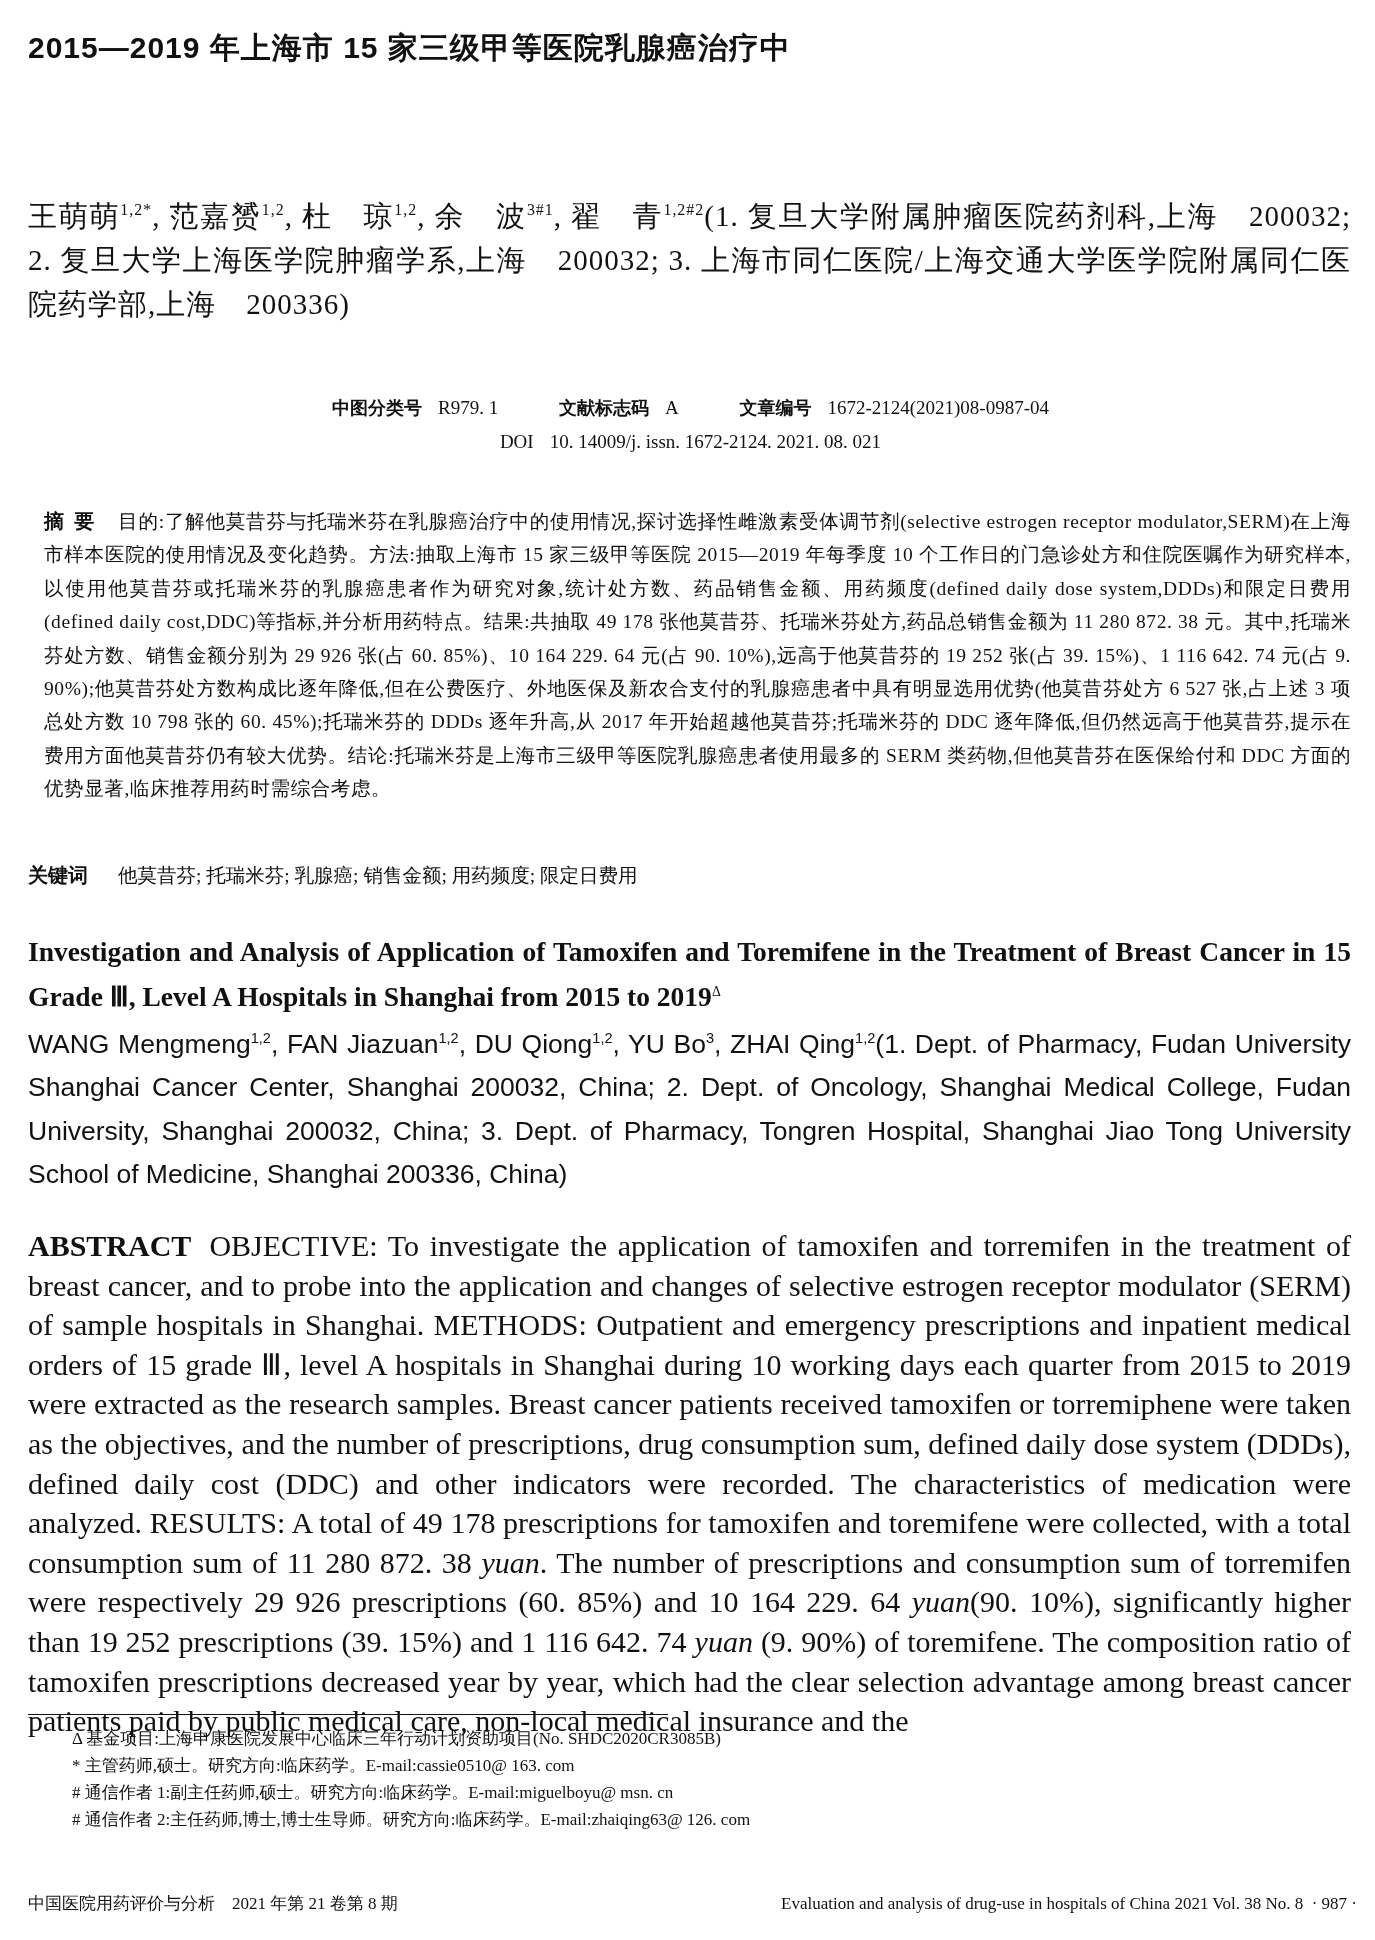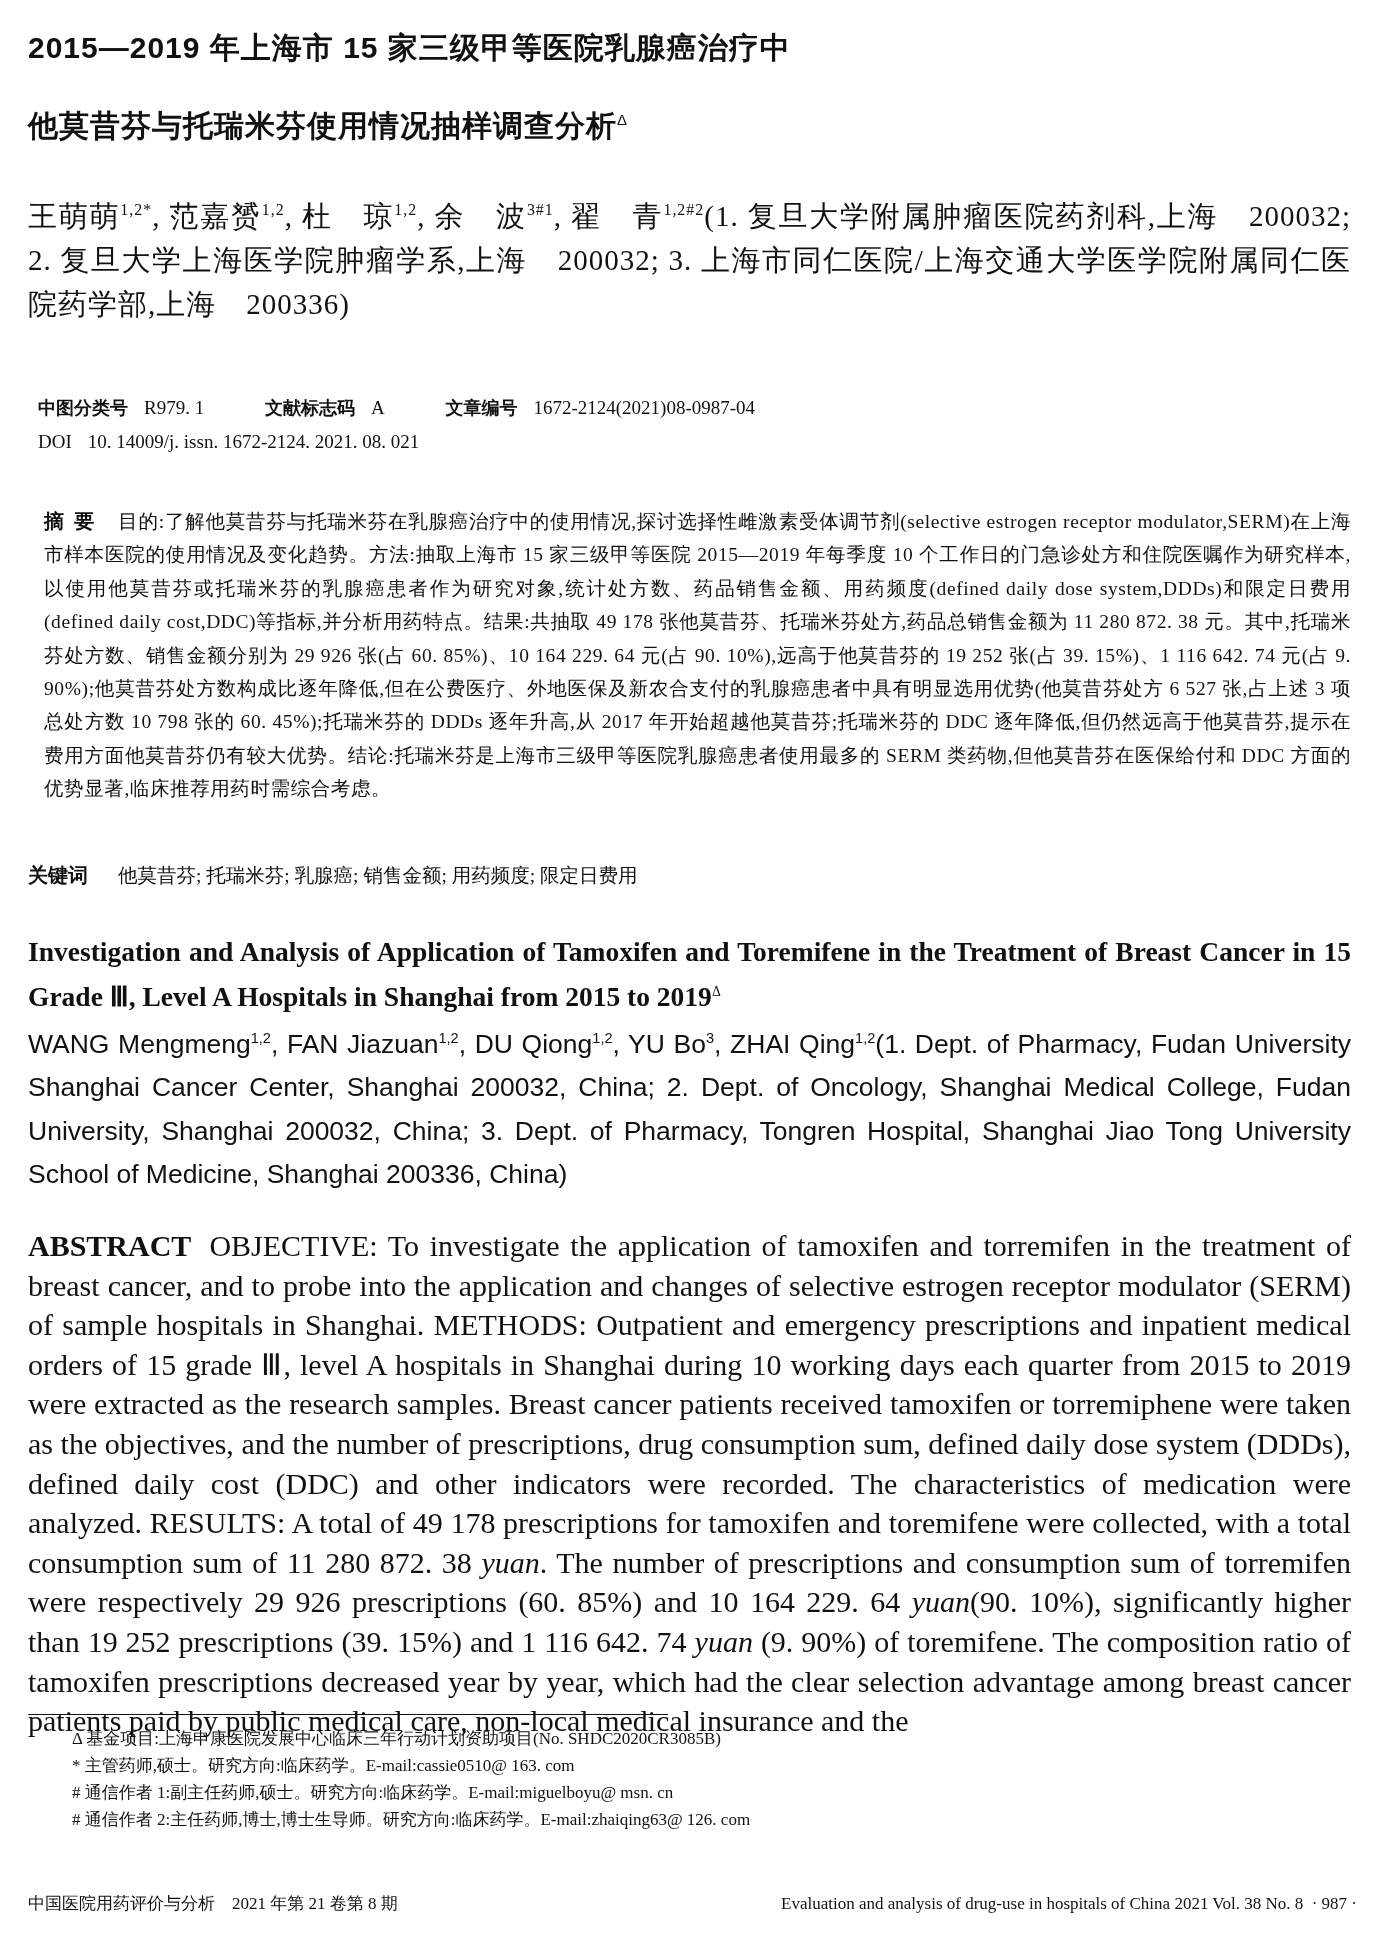--- a/index.html
+++ b/index.html
@@ -20,20 +20,21 @@
     top: 188px; left: 28px; right: 24px;
     font-size: 29px; line-height: 44px; text-align: justify;
     font-family: "Liberation Serif", serif;
     letter-spacing: 1px;
   }
   .authors-cn sup { font-size: 0.55em; vertical-align: super; }
   .meta {
     top: 391px; left: 38px; right: 32px;
     font-size: 19px; line-height: 34px;
     font-family: "Liberation Serif", serif;
+    text-align: center;
   }
   .meta .lbl { font-family: "DejaVu Sans", sans-serif; font-weight: bold; font-size: 18px; margin-right: 16px; }
   .meta .gap { display: inline-block; width: 56px; }
   .abstract-cn {
     top: 505px; left: 28px; right: 24px;
     font-size: 19.5px; line-height: 33.4px; text-align: justify;
     font-family: "Liberation Serif", serif; letter-spacing: 0.6px; margin-left: 16px;
   }
   .abstract-cn .lbl { font-family: "DejaVu Sans", sans-serif; font-weight: bold; font-size: 20px; margin-right: 14px; letter-spacing: 10px; }
   .keywords-cn {
@@ -72,21 +73,20 @@
     top: 1892px; left: 28px; right: 18px;
     font-family: "Liberation Serif", serif; font-size: 17px; line-height: 24px;
     display: flex; justify-content: space-between;
   }
 </style>
 </head>
 <body>
 
 <div class="abs title-cn">
   <div>2015—2019 年上海市 15 家三级甲等医院乳腺癌治疗中</div>
-  <div><span>他莫昔芬与托瑞米芬使用情况抽样调查分析</span><sup>Δ</sup></div>
 </div>
 
 <div class="abs authors-cn">
   <span>王萌萌</span><sup>1,2*</sup><span>,</span>
   <span>范嘉赟</span><sup>1,2</sup><span>,</span>
   <span>杜　琼</span><sup>1,2</sup><span>,</span>
   <span>余　波</span><sup>3#1</sup><span>,</span>
   <span>翟　青</span><sup>1,2#2</sup><span>(1. 复旦大学附属肿瘤医院药剂科,上海　200032; 2. 复旦大学上海医学院肿瘤学系,上海　200032; 3. 上海市同仁医院/上海交通大学医学院附属同仁医院药学部,上海　200336)</span>
 </div>
 

